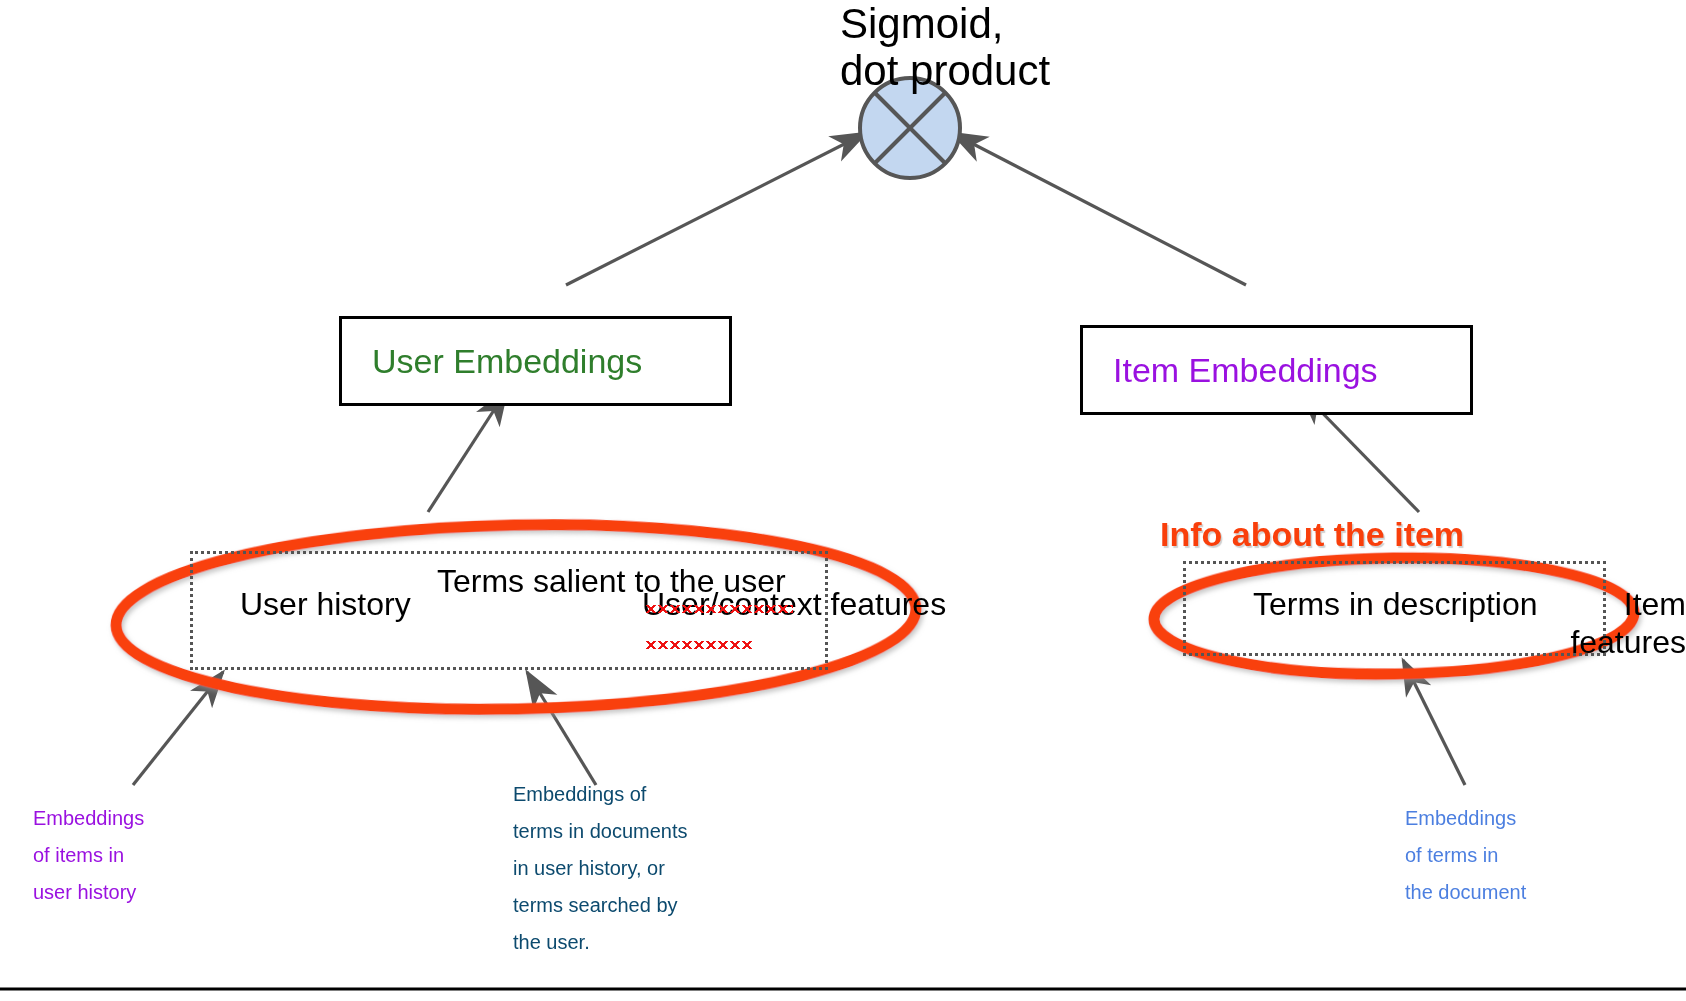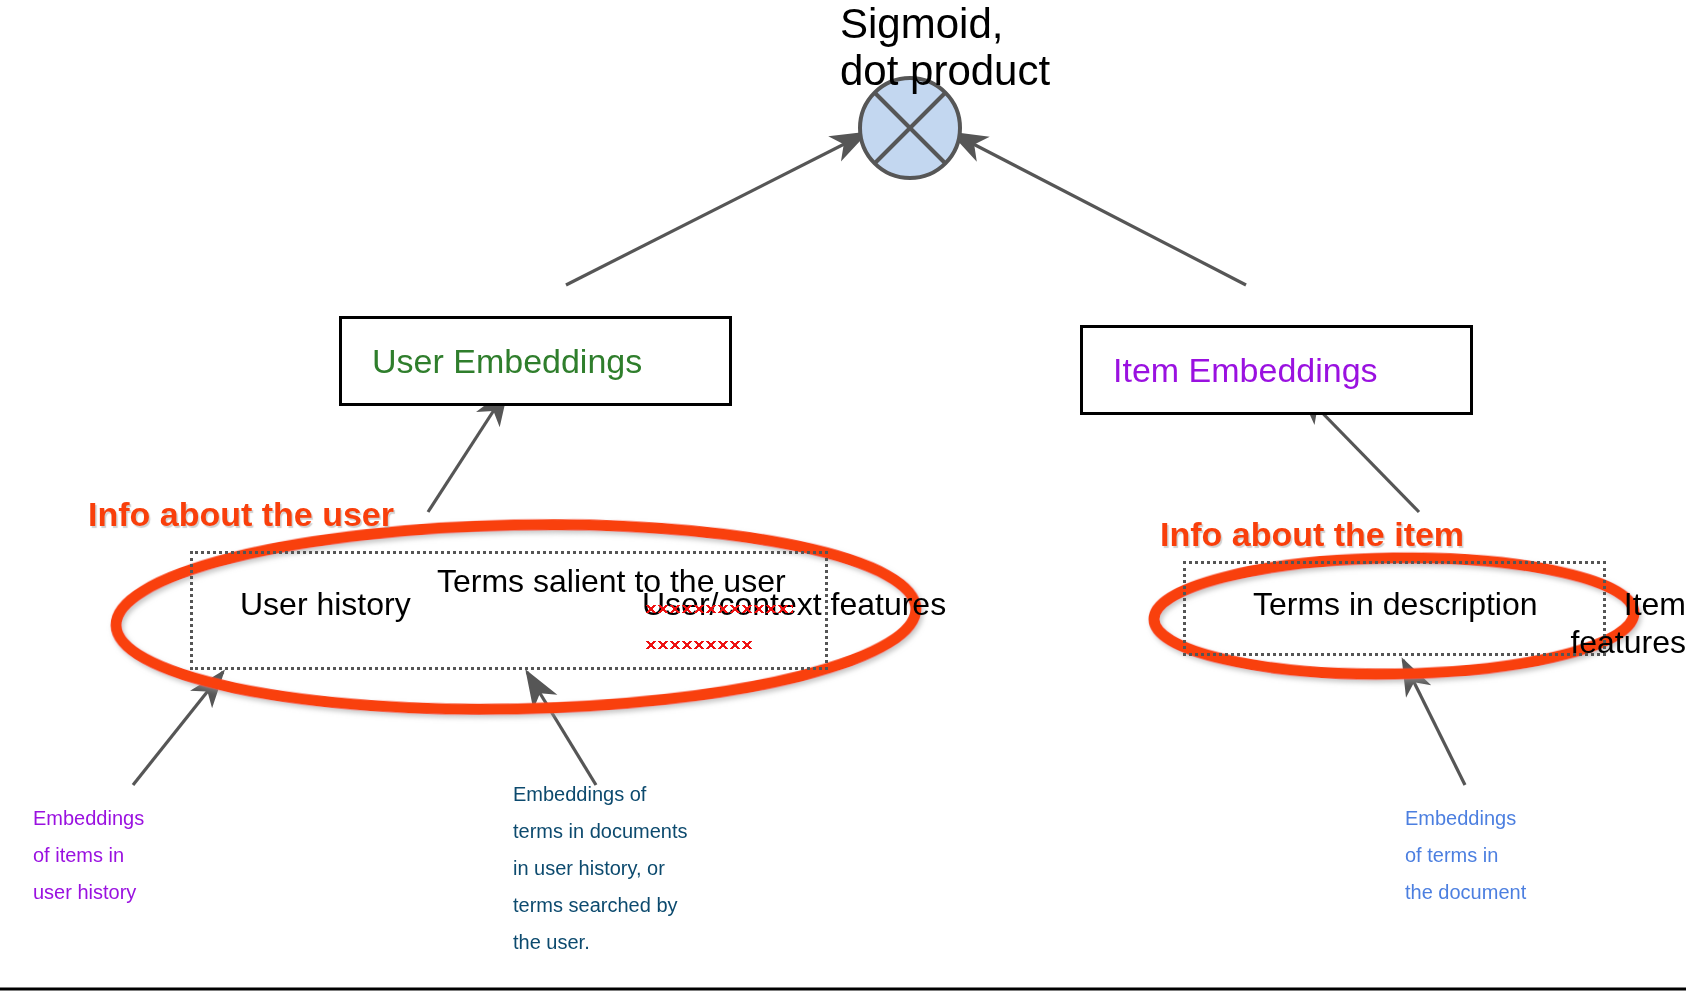--- a/index.html
+++ b/index.html
@@ -179,21 +179,20 @@
 features</div>
 
   <div class="squiggle" id="squiggle-context"></div>
   <div class="squiggle" id="squiggle-features"></div>
 
   <div class="feat" id="feat-terms-description">Terms in
 description</div>
   <div class="feat" id="feat-item-features">Item
 features</div>
 
-  <div class="red-note" id="note-user">Info about the user</div>
   <div class="red-note" id="note-item">Info about the item</div>
 
   <div class="caption" id="caption-user-history">Embeddings
 of items in
 user history</div>
   <div class="caption" id="caption-terms">Embeddings of
 terms in documents
 in user history, or
 terms searched by
 the user.</div>

